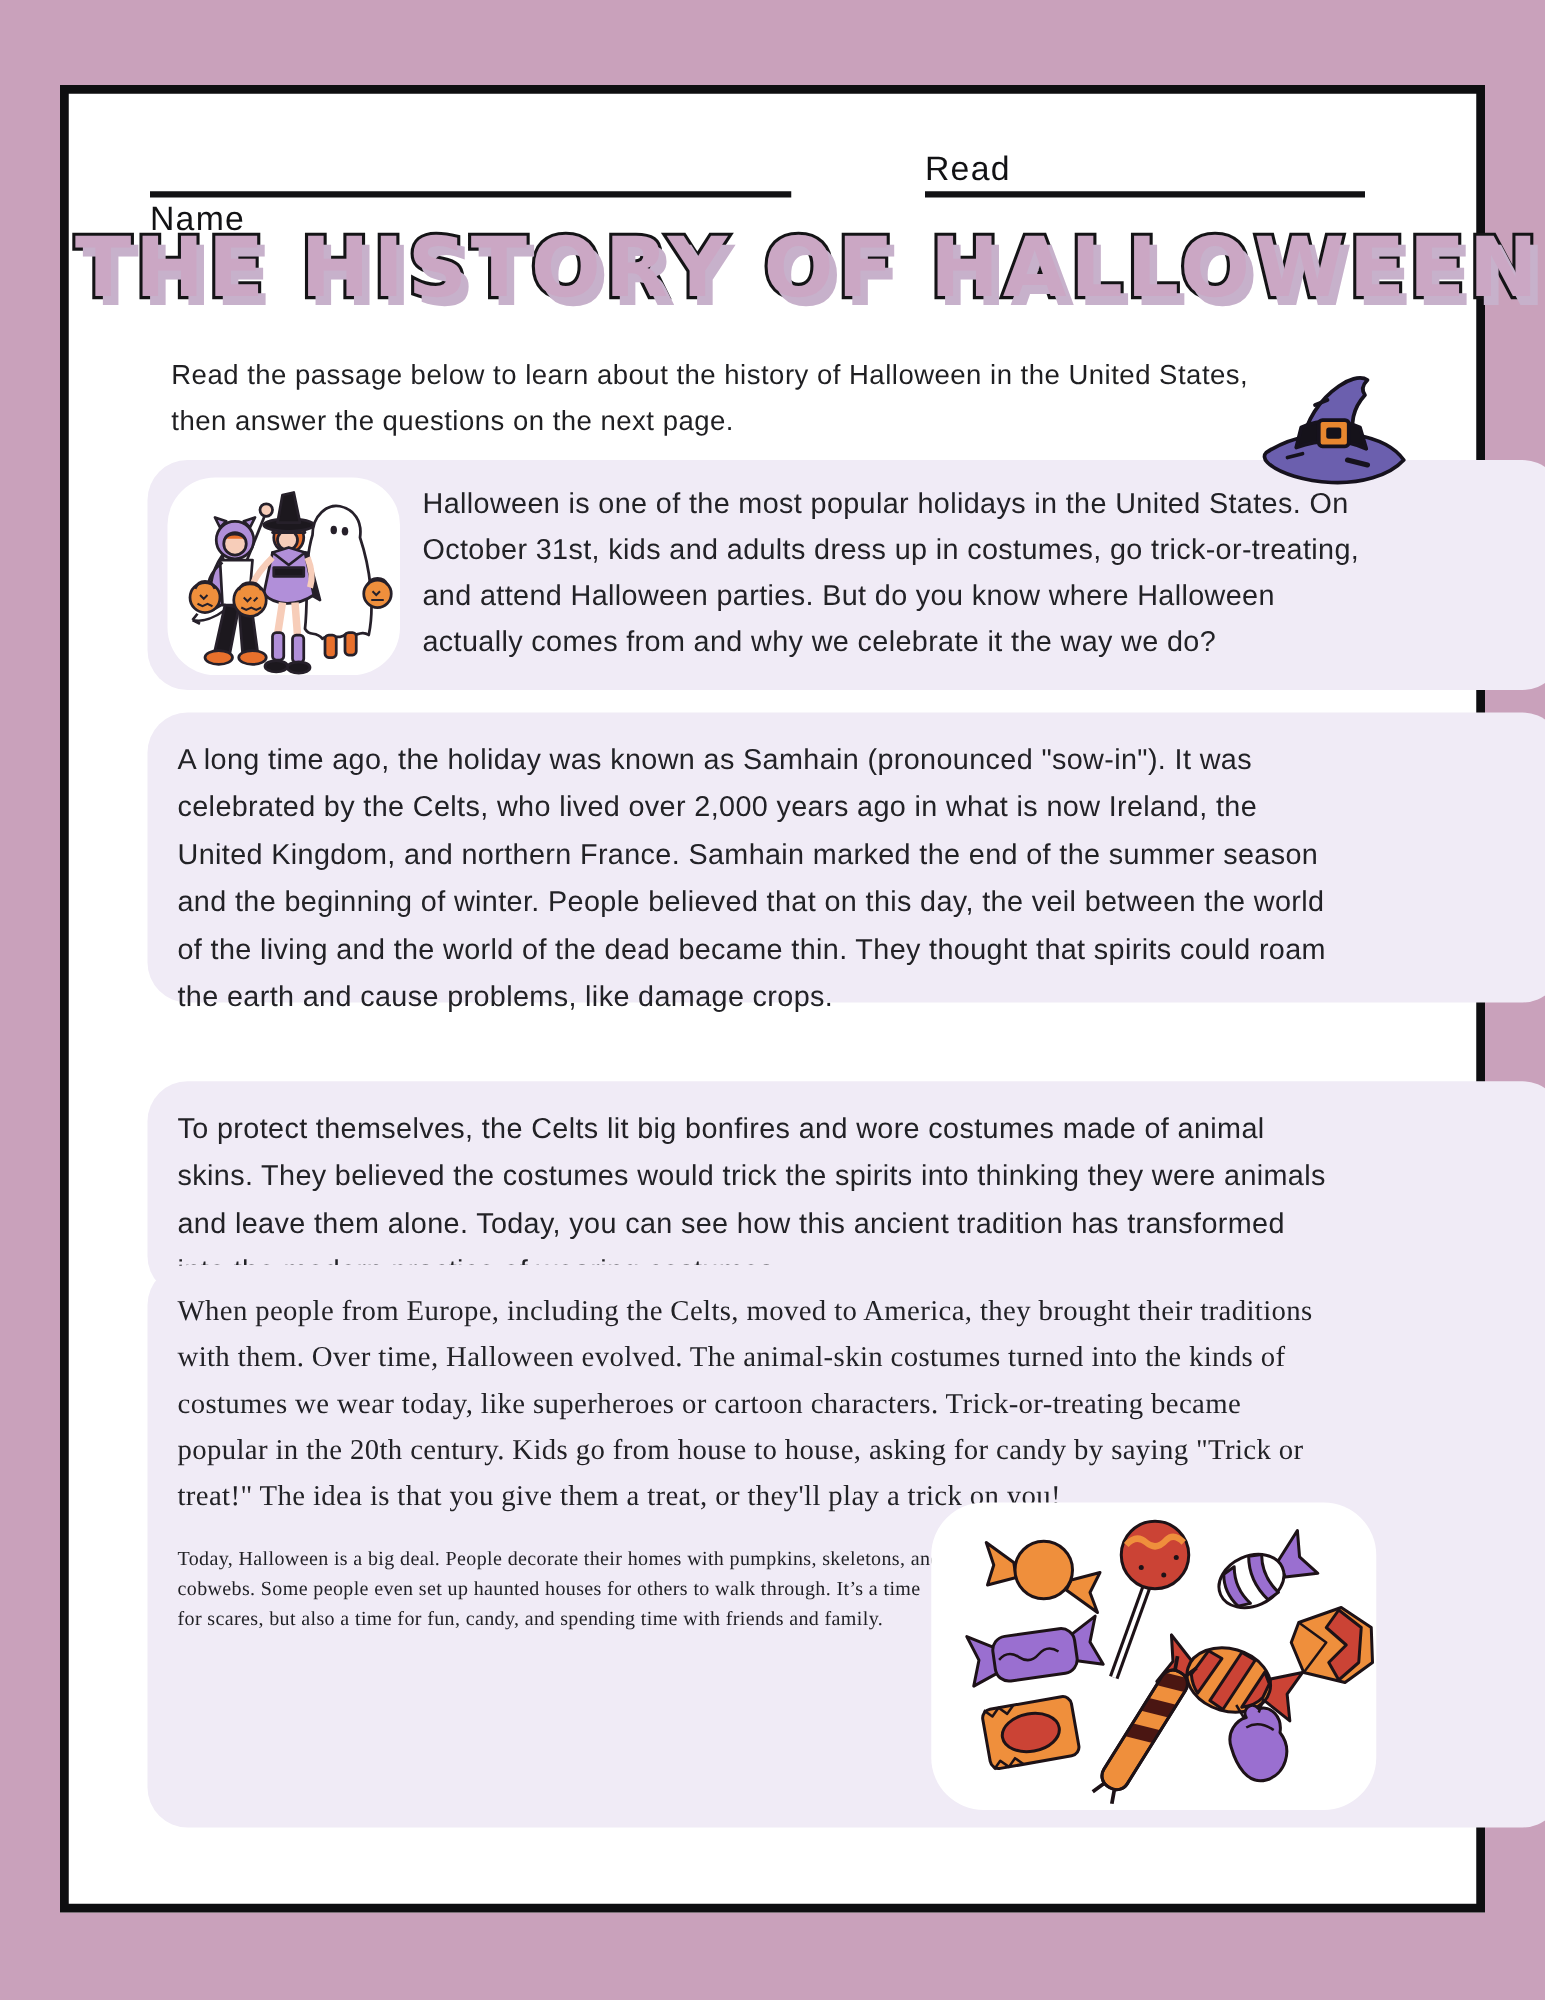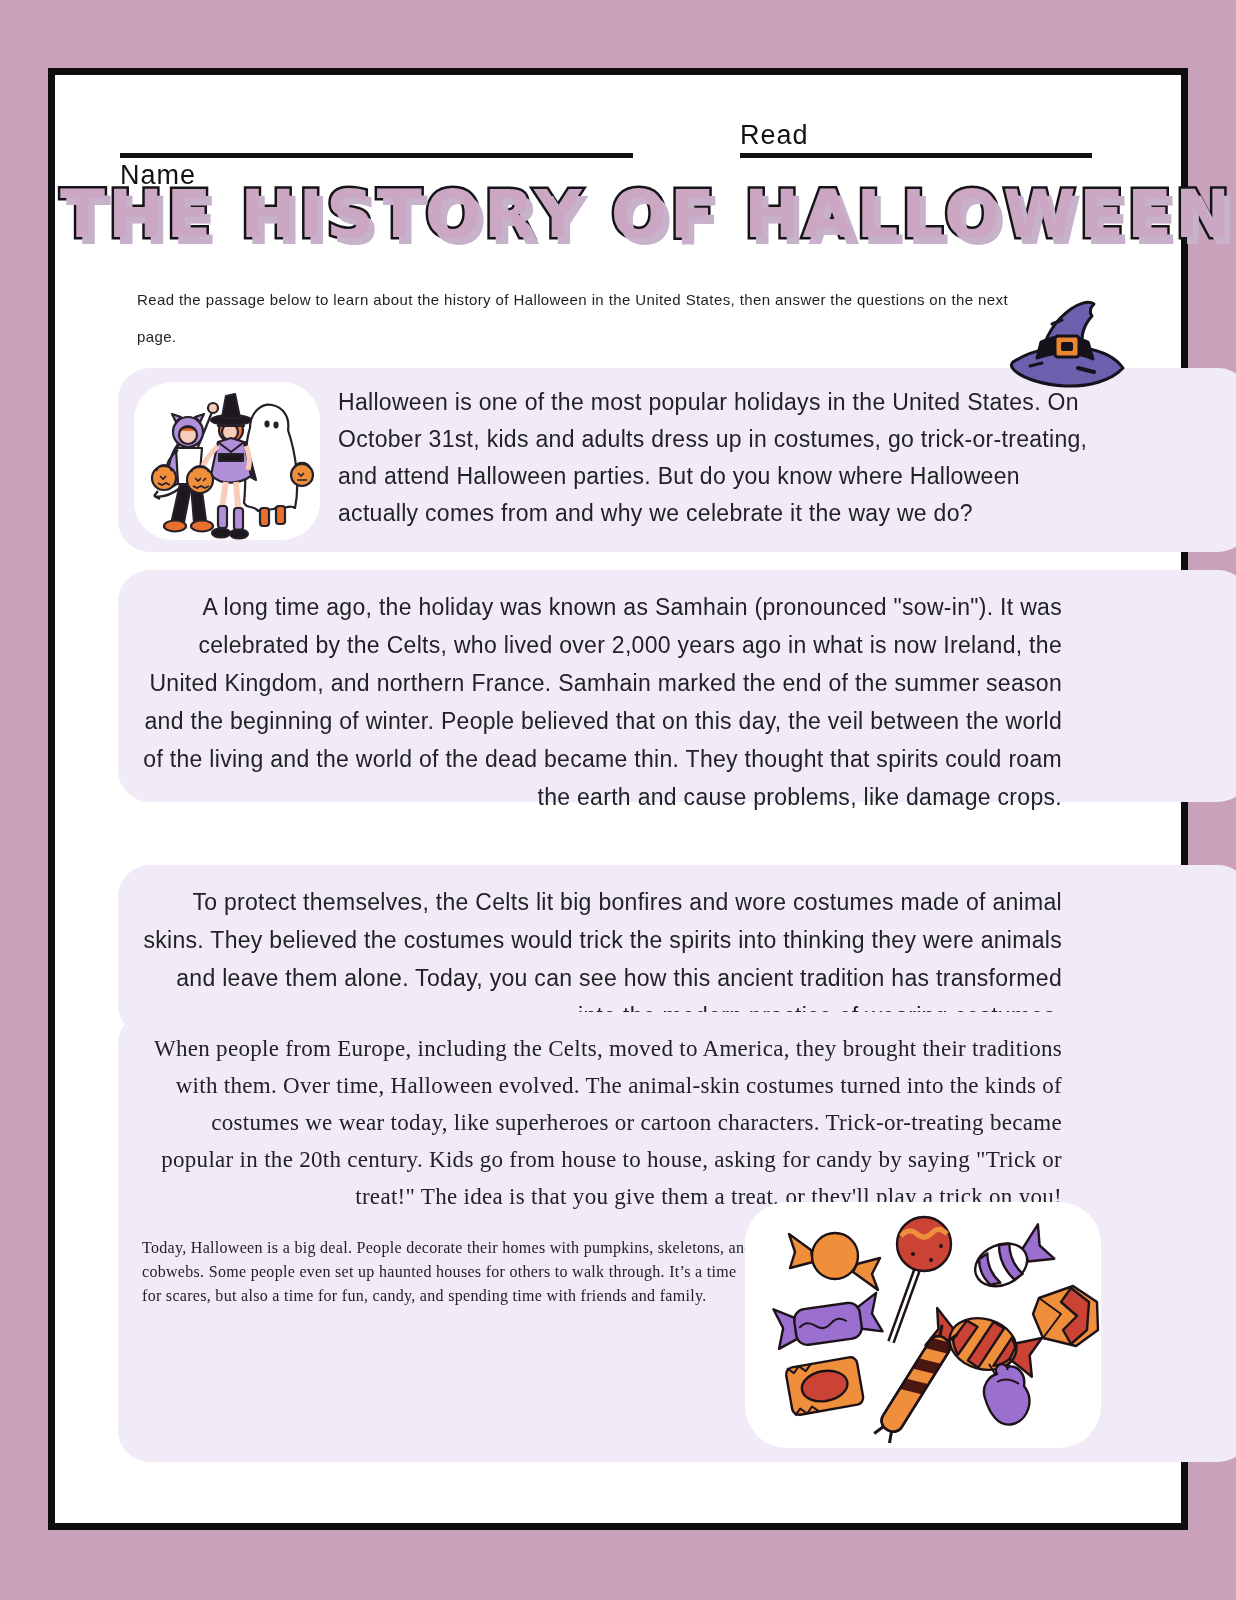--- a/index.html
+++ b/index.html
@@ -10,30 +10,30 @@
   .abs{position:absolute;}
   
   .field-label{font-size:27px;letter-spacing:1px;color:#121214;}
   .write-line{height:5px;background:#121214;}
   
   .title{left:60px;top:176px;width:1116px;text-align:center;
          font-family:"DejaVu Sans",sans-serif;font-weight:bold;font-size:66px;
          letter-spacing:3px;color:#cba7c4;
          -webkit-text-stroke:5px #141416;paint-order:stroke fill;
          text-shadow:6px 7px 0 #c7b1cb;white-space:nowrap;}
-  .intro{left:137px;top:281px;width:910px;font-size:15px;line-height:37px;letter-spacing:.4px;}
+  .intro{left:137px;top:281px;width:910px;font-size:22px;line-height:37px;letter-spacing:.4px;}
   
   .pbox{position:absolute;left:118px;width:1132px;background:#f0ebf6;border-radius:32px;}
   .box1{top:368px;height:184px;}
   .box2{top:570px;height:232px;}
   .box3{top:865px;height:172px;}
   .box4{top:1012px;height:450px;font-family:Liberation Serif, serif;}
   .ptext{position:absolute;font-size:23px;line-height:38px;letter-spacing:.3px;color:#222226;}
   .p1{left:220px;top:16px;width:766px;line-height:37px;}
-  .pmain{left:24px;top:18px;width:920px;text-align:right;}
+  .pmain{left:24px;top:18px;width:920px;}
   .p5{left:24px;top:224px;width:614px;font-size:16px;line-height:24px;}
   .card{position:absolute;background:#ffffff;}
   .kids-card{left:16px;top:14px;width:186px;height:158px;border-radius:38px;}
   .candy-card{left:627px;top:190px;width:356px;height:246px;border-radius:42px;}
   .hat-wrap{left:1008px;top:296px;width:120px;height:104px;z-index:6;}
   svg{display:block;}
 </style>
 </head>
 <body>
 

